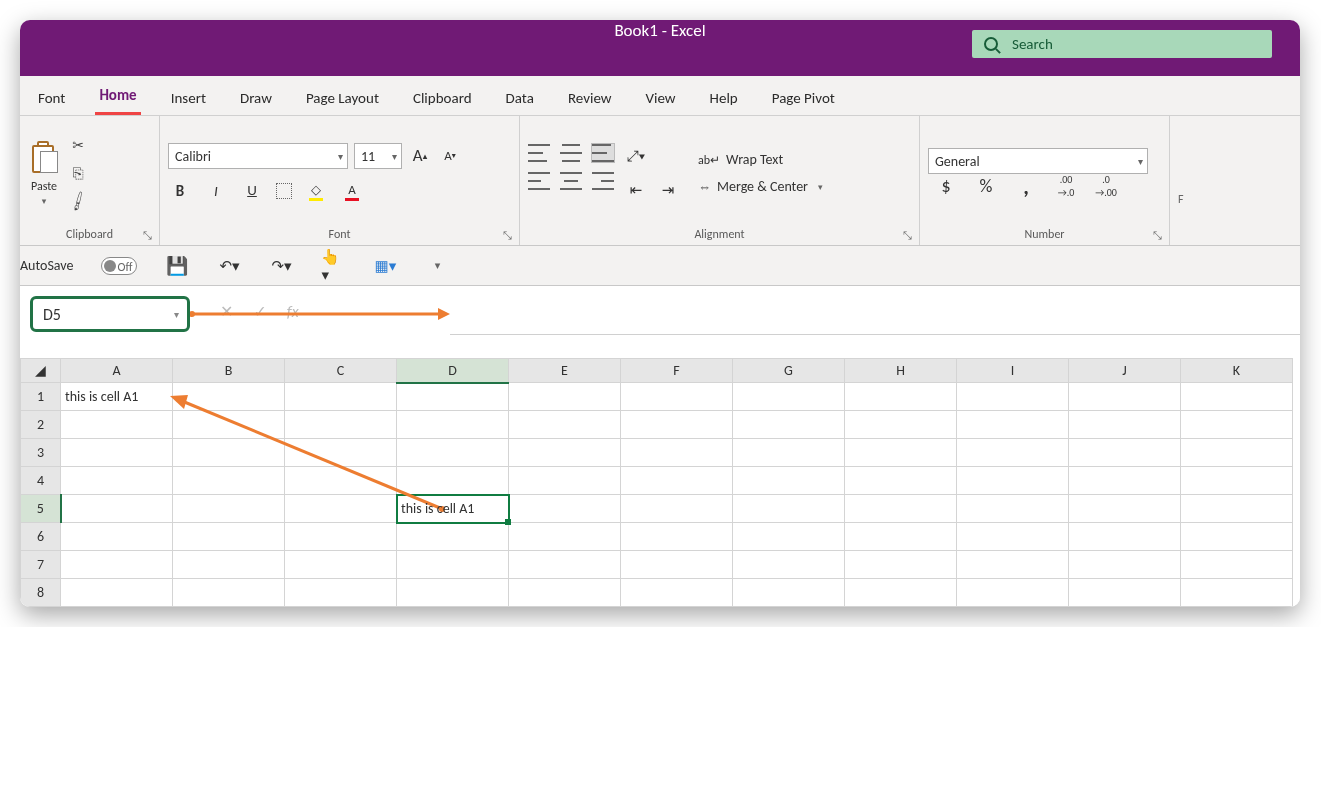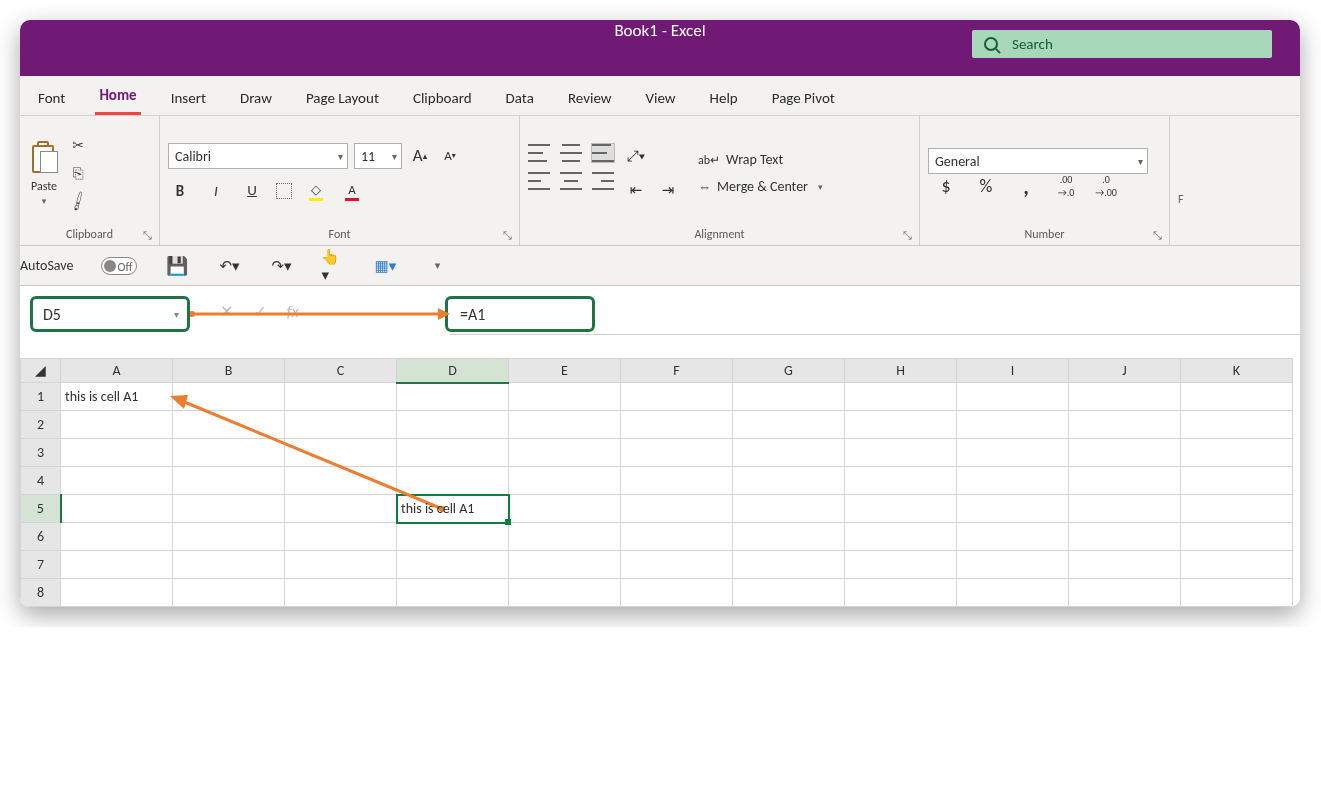--- a/index.html
+++ b/index.html
@@ -257,23 +257,20 @@
 
   <div class="fbar">
     <div class="name-box">
         <span>D5</span>
       </div>
     <div class="fx-ctrls">
       <span>✕</span>
       <span>✓</span>
       <span style="font-style:italic">fx</span>
     </div>
-    <div class="formula-box">
-        <span>=A1</span>
-      </div>
     <div class="fbar-line"></div>
 
     <svg class="arrow" style="left:170px;top:18px;width:260px;height:20px" viewBox="0 0 260 20">
       <line x1="0" y1="10" x2="250" y2="10" stroke="#ed7d31" stroke-width="3"></line>
       <polygon points="260,10 248,4 248,16" fill="#ed7d31"></polygon>
       <circle cx="2" cy="10" r="3" fill="#ed7d31"></circle>
     </svg>
   </div>
 
   <div class="grid-area">

